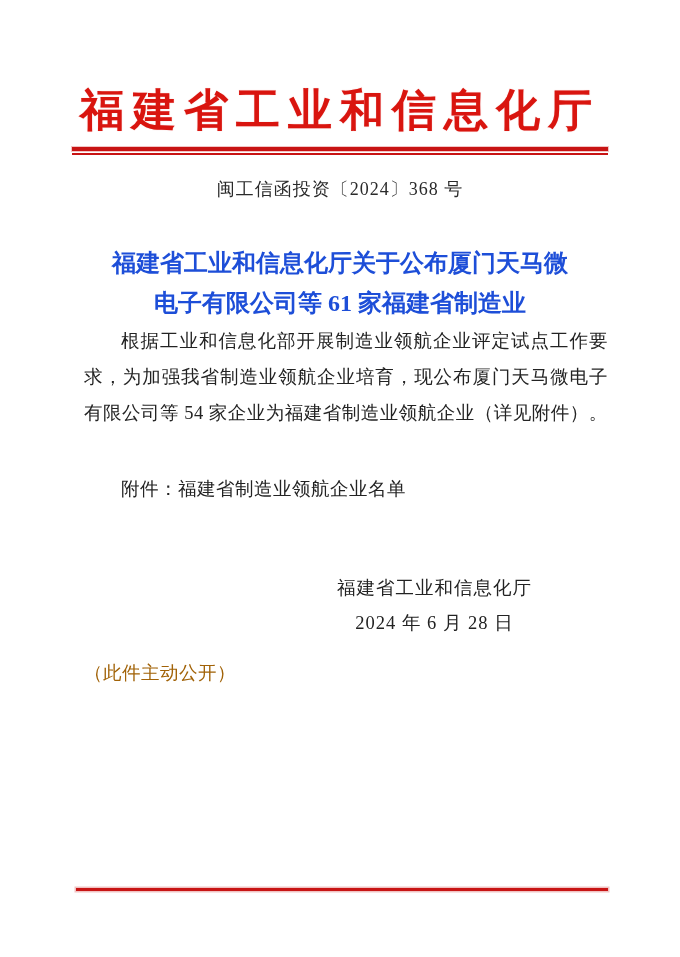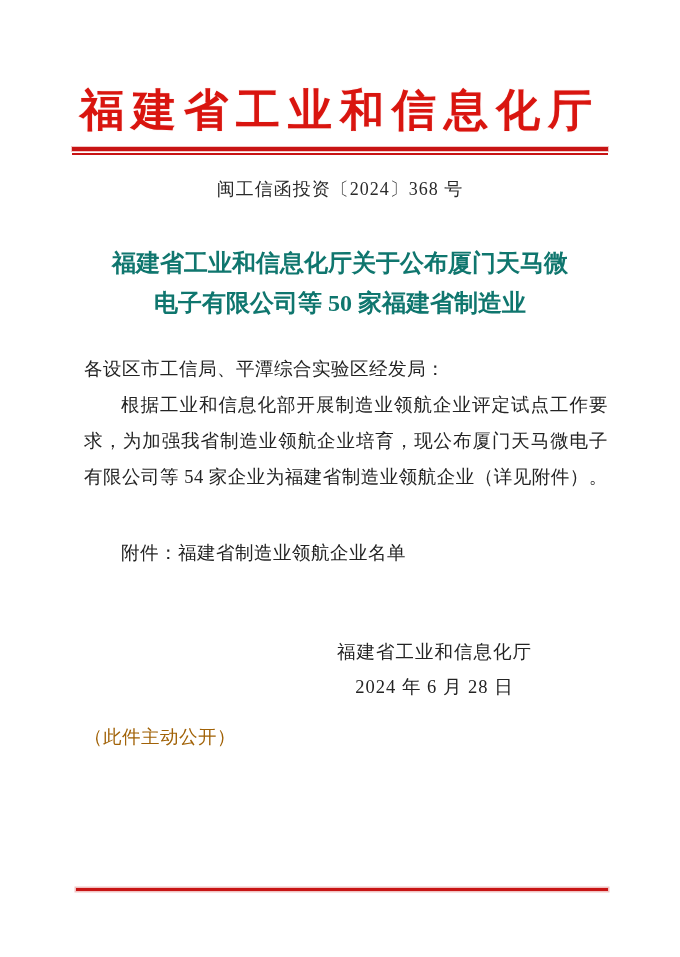--- a/index.html
+++ b/index.html
@@ -59,21 +59,21 @@
     color: #2a2a2a;
     letter-spacing: 1px;
   }
 
   
   .doc-title {
     margin-top: 42px;
     text-align: center;
     font-size: 24px;
     font-weight: bold;
-    color: #0f766e;
+    color: #1d4ed8;
     line-height: 40px;
   }
 
   
   .doc-body {
     padding-left: 12px;
     font-size: 18.5px;
     color: #232323;
   }
 
@@ -148,25 +148,24 @@
 
   <div class="header-rule">
     <div class="rule-thick"></div>
     <div class="rule-thin"></div>
   </div>
 
   <div class="doc-number">闽工信函投资〔2024〕368 号</div>
 
   <div class="doc-title">
     <div>福建省工业和信息化厅关于公布厦门天马微</div>
-    <div>电子有限公司等 50 家福建省制造业</div>
+    <div>电子有限公司等 61 家福建省制造业</div>
   </div>
 
   <div class="doc-body">
-    <div class="salutation">各设区市工信局、平潭综合实验区经发局：</div>
 
     <p class="paragraph">根据工业和信息化部开展制造业领航企业评定试点工作要求，为加强我省制造业领航企业培育，现公布厦门天马微电子有限公司等 54 家企业为福建省制造业领航企业（详见附件）。</p>
 
     <div class="attachment-line">附件：福建省制造业领航企业名单</div>
   </div>
 
   <div class="signature-block">
     <div class="signature-inner">
       <div class="signature-org">福建省工业和信息化厅</div>
       <div class="signature-date">2024 年 6 月 28 日</div>

